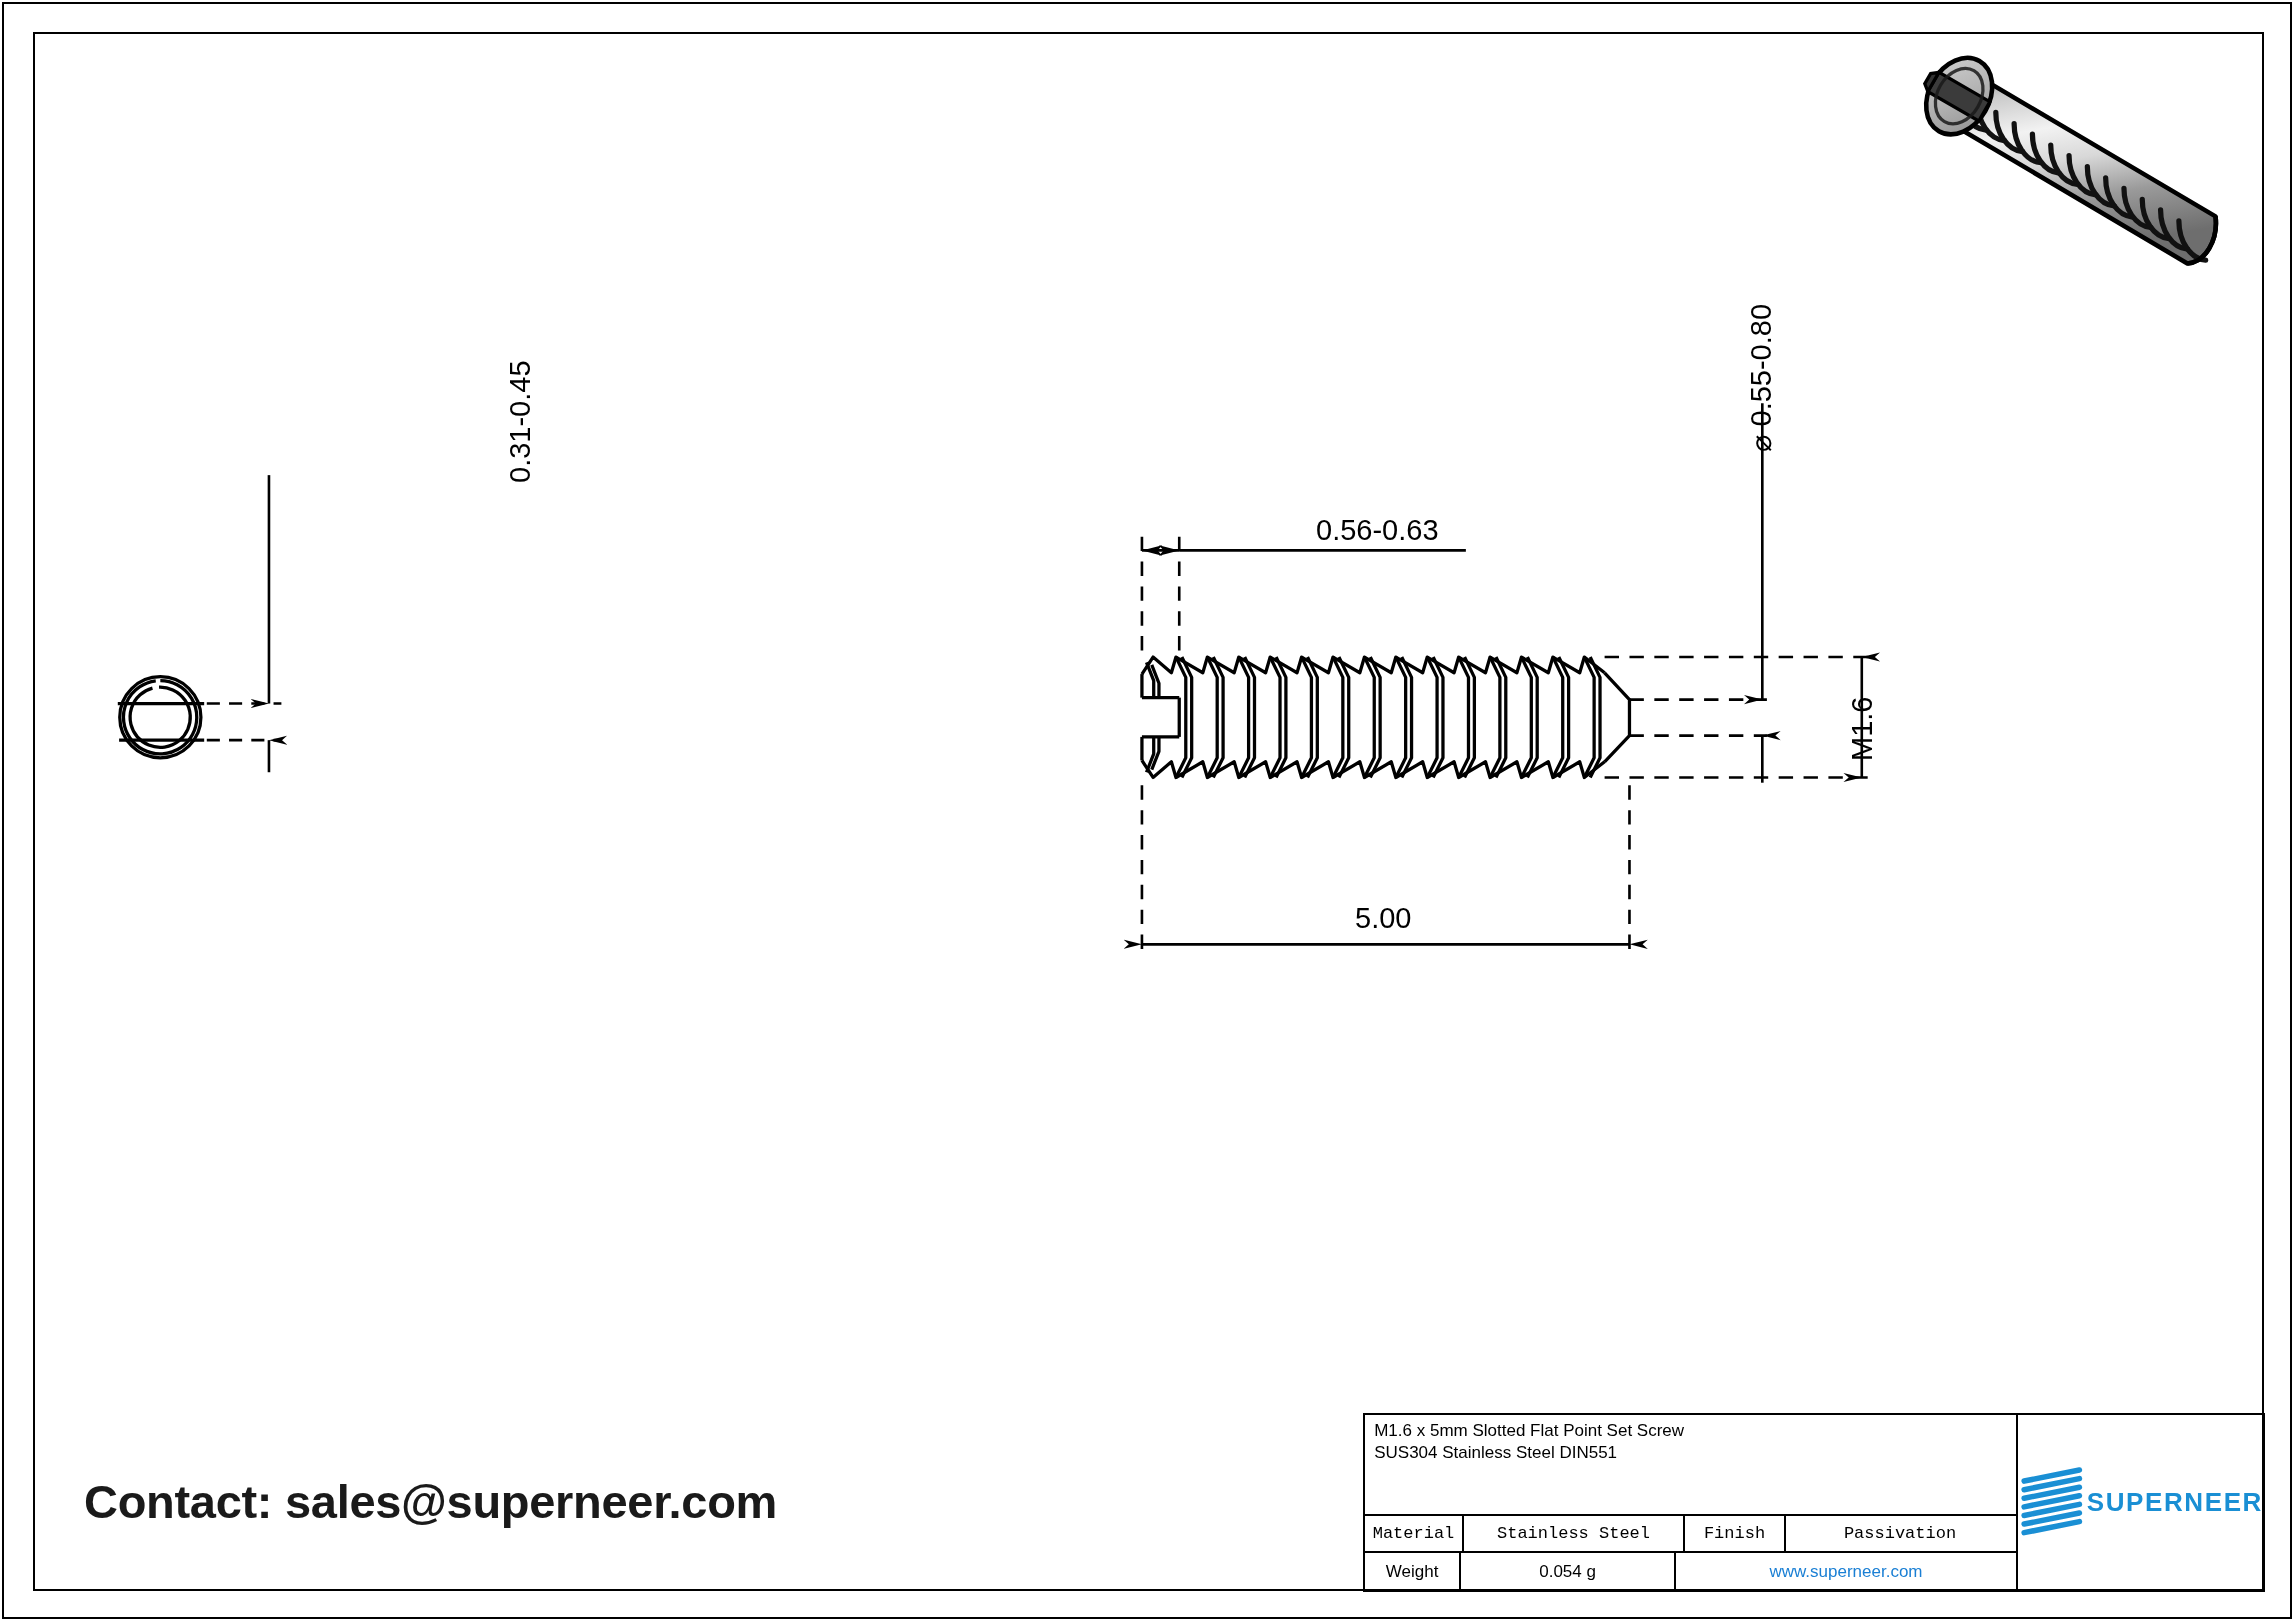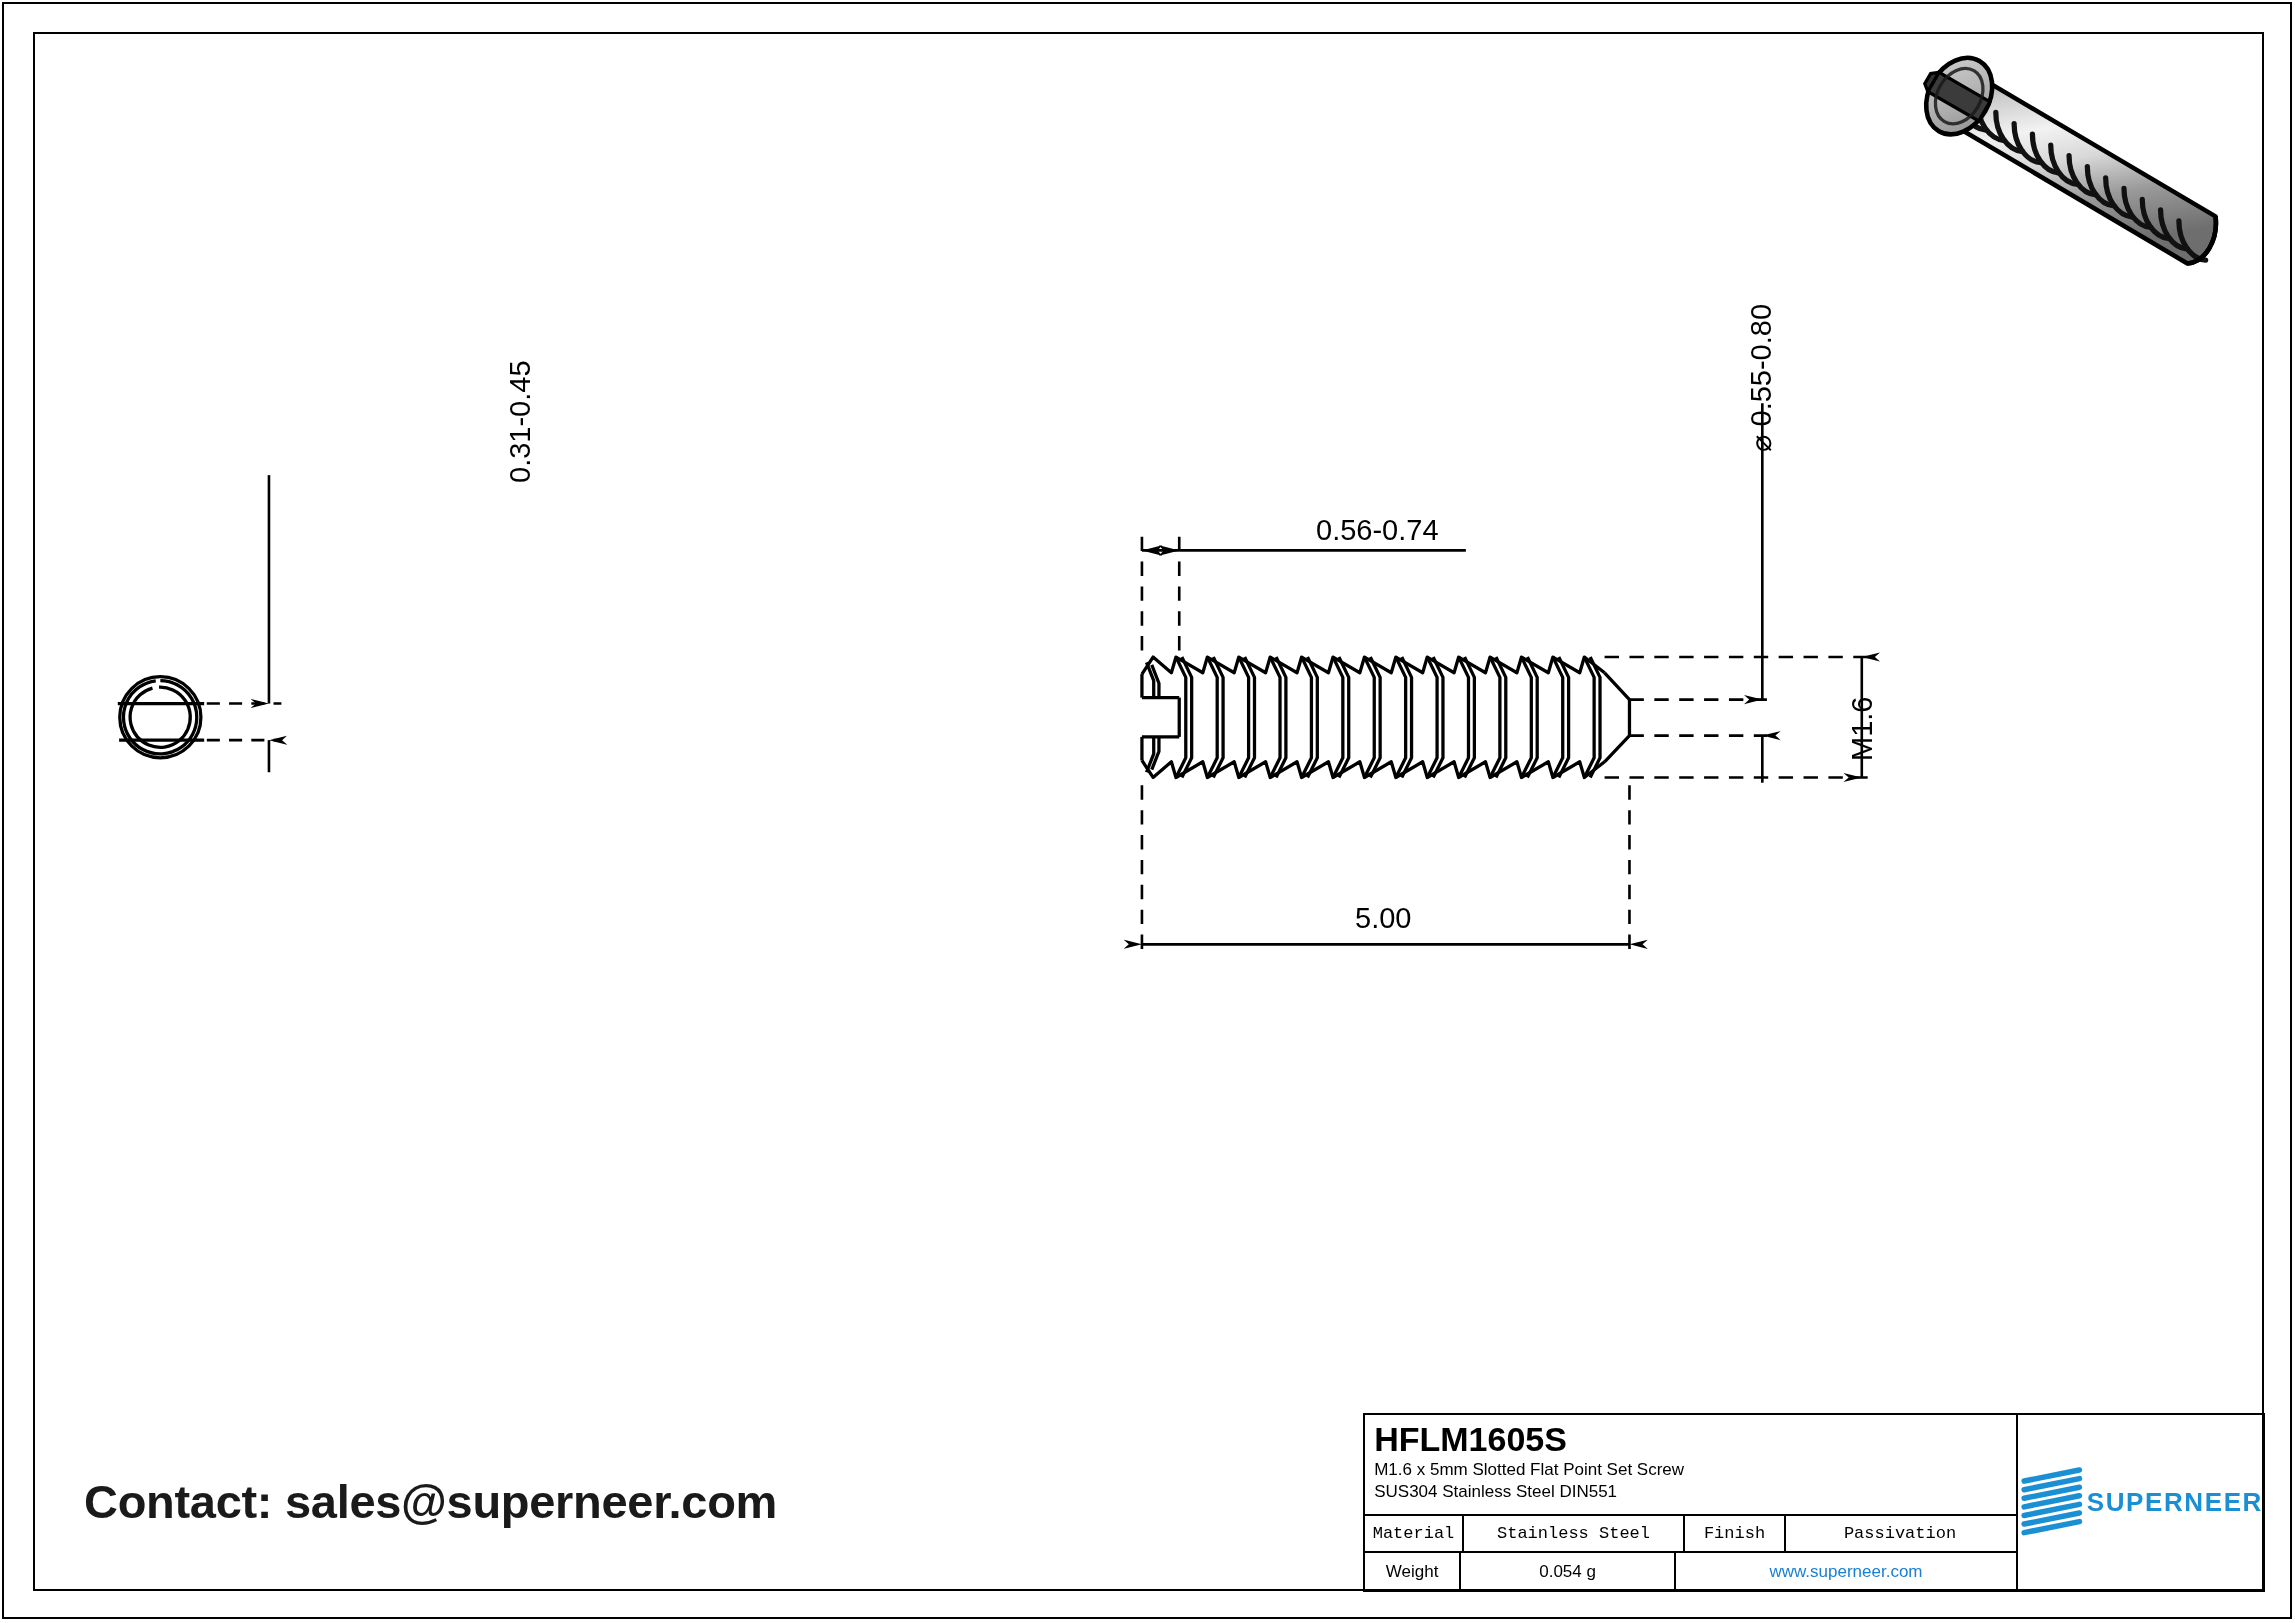--- a/index.html
+++ b/index.html
@@ -319,21 +319,21 @@
       <line x1="2693" y1="1124" x2="2693" y2="1196" stroke-width="4" marker-start="url(#arrowUp)"></line>
     </g>
 
     <g stroke="#000" fill="none">
       <line x1="2452" y1="1004" x2="2860" y2="1004" stroke-width="4" stroke-dasharray="22 16"></line>
       <line x1="2452" y1="1188" x2="2860" y2="1188" stroke-width="4" stroke-dasharray="22 16"></line>
       <line x1="2845" y1="1004" x2="2845" y2="1188" stroke-width="4" marker-start="url(#arrowUp)" marker-end="url(#arrowDn)"></line>
     </g>
   </svg>
 
-  <div class="dim" style="left:1316px; top:514px;">0.56-0.74</div>
+  <div class="dim" style="left:1316px; top:514px;">0.56-0.63</div>
 
   <div class="dim" style="left:1355px; top:902px;">5.00</div>
 
   <div class="dim rot" style="left:504px; top:483px;">0.31-0.45</div>
 
   <div class="dim rot" style="left:1744px; top:452px;">⌀ 0.55-0.80</div>
 
   <div class="dim rot" style="left:1846px; top:761px;">M1.6</div>
 
   <svg class="render3d" viewBox="0 0 520 400">
@@ -396,21 +396,20 @@
       <path d="M 455,300 A 46,62 0 0 1 412,372" fill="none" stroke="#000" stroke-width="7"></path>
     </g>
   </svg>
 
   <div class="contact-text">Contact: sales@superneer.com</div>
 
   <div class="title-block">
 
     <div class="tb-left">
       <div class="tb-desc">
-        <div class="tb-partno">HFLM1605S</div>
         <div class="tb-line">M1.6 x 5mm Slotted Flat Point Set Screw</div>
         <div class="tb-line">SUS304 Stainless Steel DIN551</div>
       </div>
 
       <div class="tb-row first">
         <div class="tb-cell c-label">Material</div>
         <div class="tb-cell c-value">Stainless Steel</div>
         <div class="tb-cell c-flabel">Finish</div>
         <div class="tb-cell c-fvalue last">Passivation</div>
       </div>

